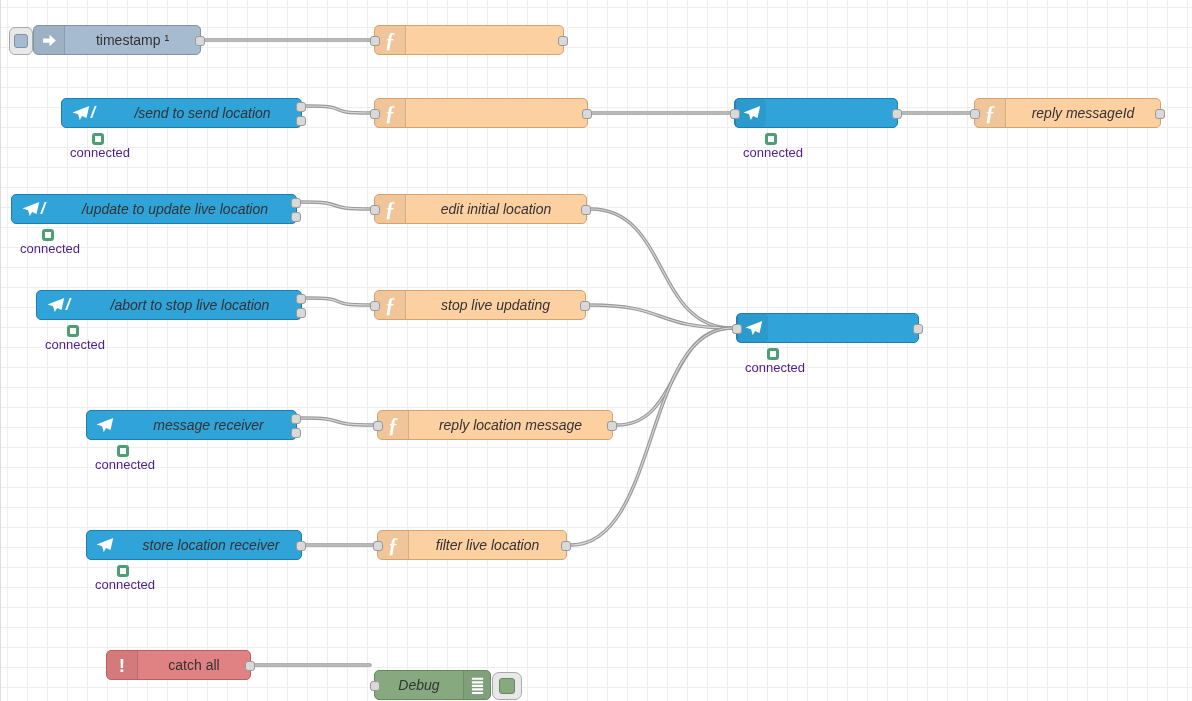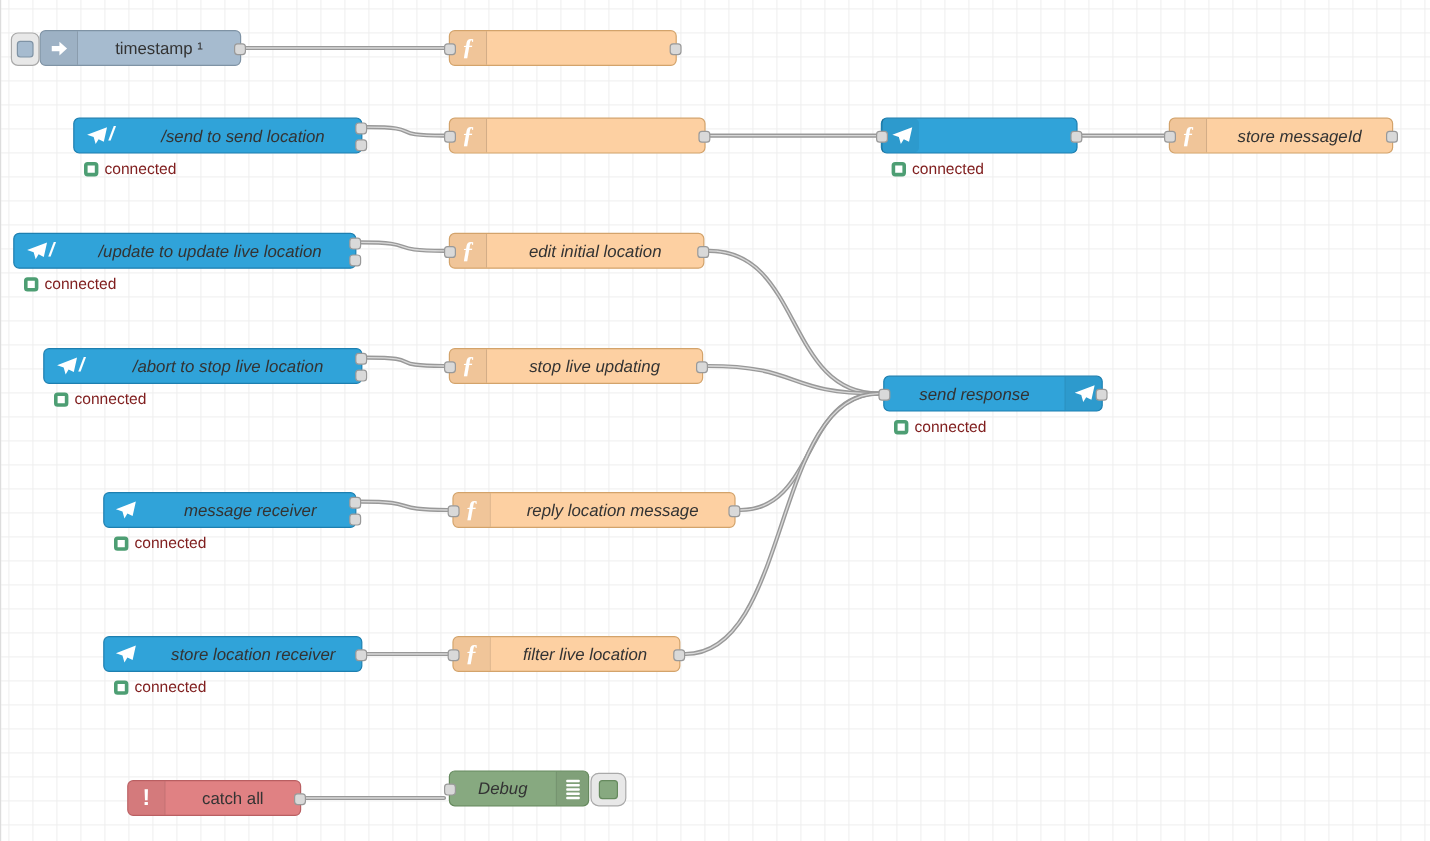--- a/index.html
+++ b/index.html
@@ -42,21 +42,21 @@
   .cmd-slash{color:#fff;font-style:italic;font-weight:bold;font-size:16px;margin-left:1px;}
 
   .port{
     position:absolute;width:10px;height:10px;background:#d9d9d9;
     border:1px solid #999;border-radius:3px;box-sizing:border-box;cursor:crosshair;
   }
   .port-in{left:-5px;}
   .port-out{right:-5px;}
 
   .node-status{position:absolute;top:34px;left:8px;display:flex;align-items:center;
-    white-space:nowrap;font-size:13px;color:#7f1d1d;}
+    white-space:nowrap;font-size:13px;color:#4c1d95;flex-direction:column;}
   .status-ring{display:inline-block;width:6px;height:6px;border:3px solid #4d9e73;
     border-radius:3px;background:#fff;margin-right:5px;}
 
   .node-button{position:absolute;background:#e8e8e8;border:1px solid #a9a9a9;
     display:flex;align-items:center;justify-content:center;cursor:pointer;}
   .inject-button{left:-25px;top:1px;width:22px;height:26px;border-radius:6px;}
   .debug-button{right:-32px;top:1px;width:28px;height:26px;border-radius:7px;}
   .btn-inner{display:block;border-radius:3px;box-sizing:border-box;}
   .inject-button .btn-inner{width:14px;height:14px;background:#a6bbcf;border:1px solid #7f93a5;}
   .debug-button .btn-inner{width:16px;height:16px;background:#87a980;border:1px solid #668a5e;}
@@ -144,21 +144,21 @@
       <div class="port port-out" style="top: 10px;"></div>
       <div class="node-status">
         <span class="status-ring"></span>
         <span>connected</span>
       </div>
     </div>
     <div class="node t-function italic" style="left: 973px; top: 98px; width: 187px;">
       <div class="icon-section side-left w30 shade">
         <span class="fn-glyph">ƒ</span>
       </div>
-      <span class="node-label">store messageId</span>
+      <span class="node-label">reply messageId</span>
       <div class="port port-in" style="top: 10px;"></div>
       <div class="port port-out" style="top: 10px;"></div>
     </div>
     <div class="node t-telegram-command italic" style="left: 10px; top: 194px; width: 286px;">
       <div class="icon-section side-left w42">
         <svg width="19" height="19" viewBox="0 0 24 24">
           <path d="M23 2.5 L2 10.6 L8.9 12.9 L11 20.2 L14.1 15.1 L19.6 17.8 Z" fill="#fff"></path>
         </svg>
         <span class="cmd-slash">/</span>
       </div>
@@ -195,21 +195,20 @@
     </div>
     <div class="node t-function italic" style="left: 373px; top: 290px; width: 212px;">
       <div class="icon-section side-left w30 shade">
         <span class="fn-glyph">ƒ</span>
       </div>
       <span class="node-label">stop live updating</span>
       <div class="port port-in" style="top: 10px;"></div>
       <div class="port port-out" style="top: 10px;"></div>
     </div>
     <div class="node t-telegram-sender italic" style="left: 735px; top: 313px; width: 183px;">
-      <span class="node-label">send response</span>
       <div class="icon-section side-right w30 shade">
         <svg width="19" height="19" viewBox="0 0 24 24">
           <path d="M23 2.5 L2 10.6 L8.9 12.9 L11 20.2 L14.1 15.1 L19.6 17.8 Z" fill="#fff"></path>
         </svg>
       </div>
       <div class="port port-in" style="top: 10px;"></div>
       <div class="port port-out" style="top: 10px;"></div>
       <div class="node-status">
         <span class="status-ring"></span>
         <span>connected</span>
@@ -258,21 +257,21 @@
       <div class="port port-in" style="top: 10px;"></div>
       <div class="port port-out" style="top: 10px;"></div>
     </div>
     <div class="node t-catch" style="left: 105px; top: 650px; width: 145px;">
       <div class="icon-section side-left w30 shade">
         <span class="excl-glyph">!</span>
       </div>
       <span class="node-label">catch all</span>
       <div class="port port-out" style="top: 10px;"></div>
     </div>
-    <div class="node t-debug italic" style="left: 373px; top: 642px; width: 117px;">
+    <div class="node t-debug italic" style="left: 373px; top: 670px; width: 117px;">
       <span class="node-label">Debug</span>
       <div class="icon-section side-right w26 shade">
         <svg width="17" height="19" viewBox="0 0 24 26">
           <g fill="#fff">
             <rect x="4" y="2" width="16" height="3" rx="1"></rect>
             <rect x="4" y="7" width="16" height="3" rx="1"></rect>
             <rect x="4" y="12" width="16" height="3" rx="1"></rect>
             <rect x="4" y="17" width="16" height="3" rx="1"></rect>
             <rect x="4" y="22" width="16" height="3" rx="1"></rect>
           </g>

